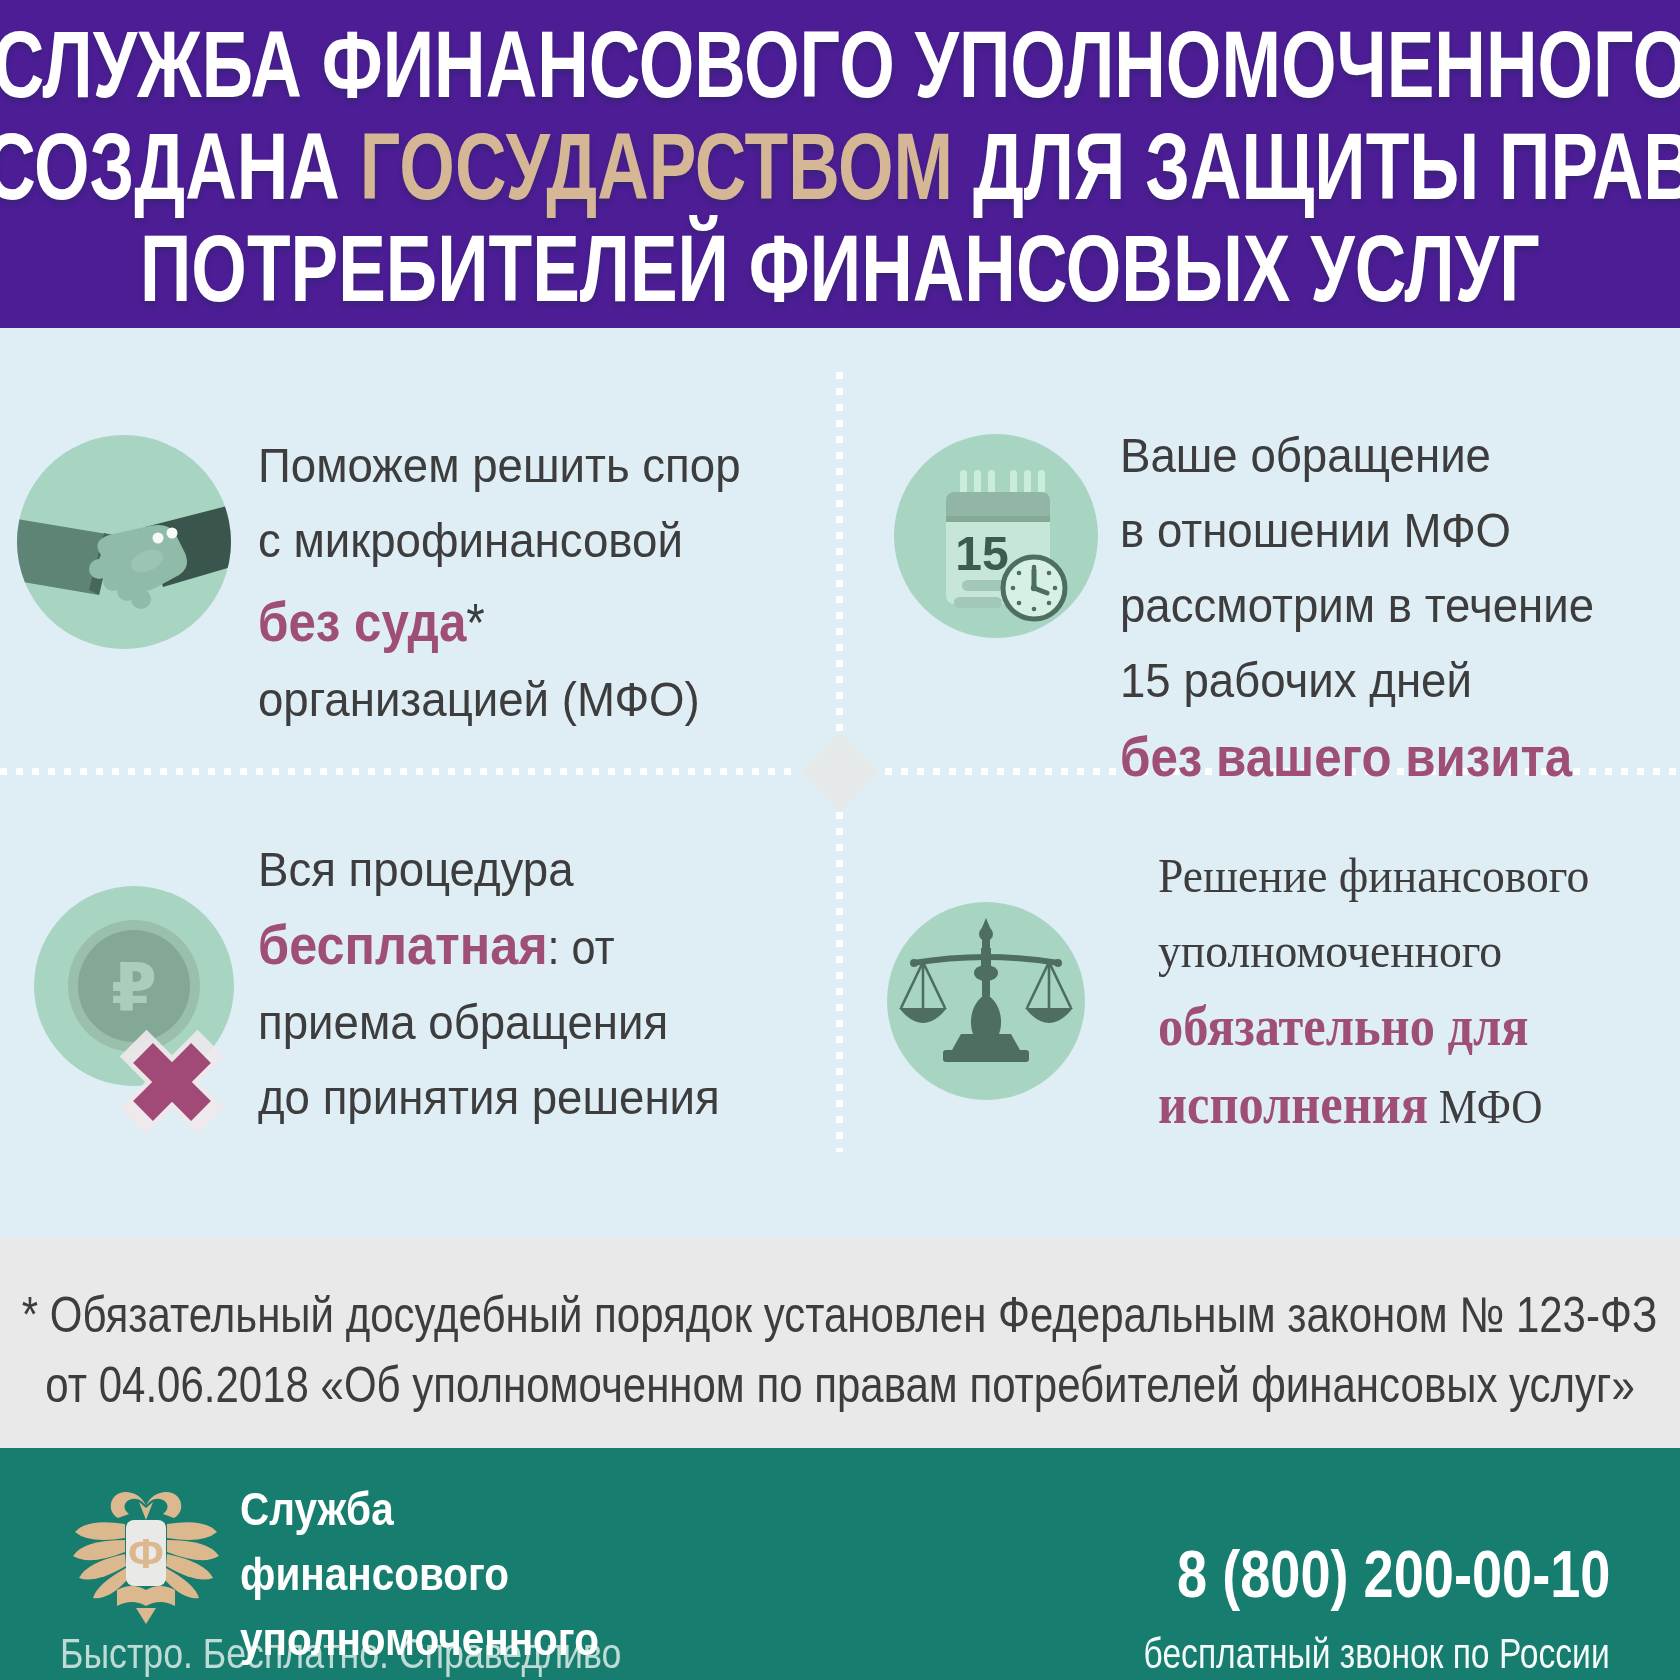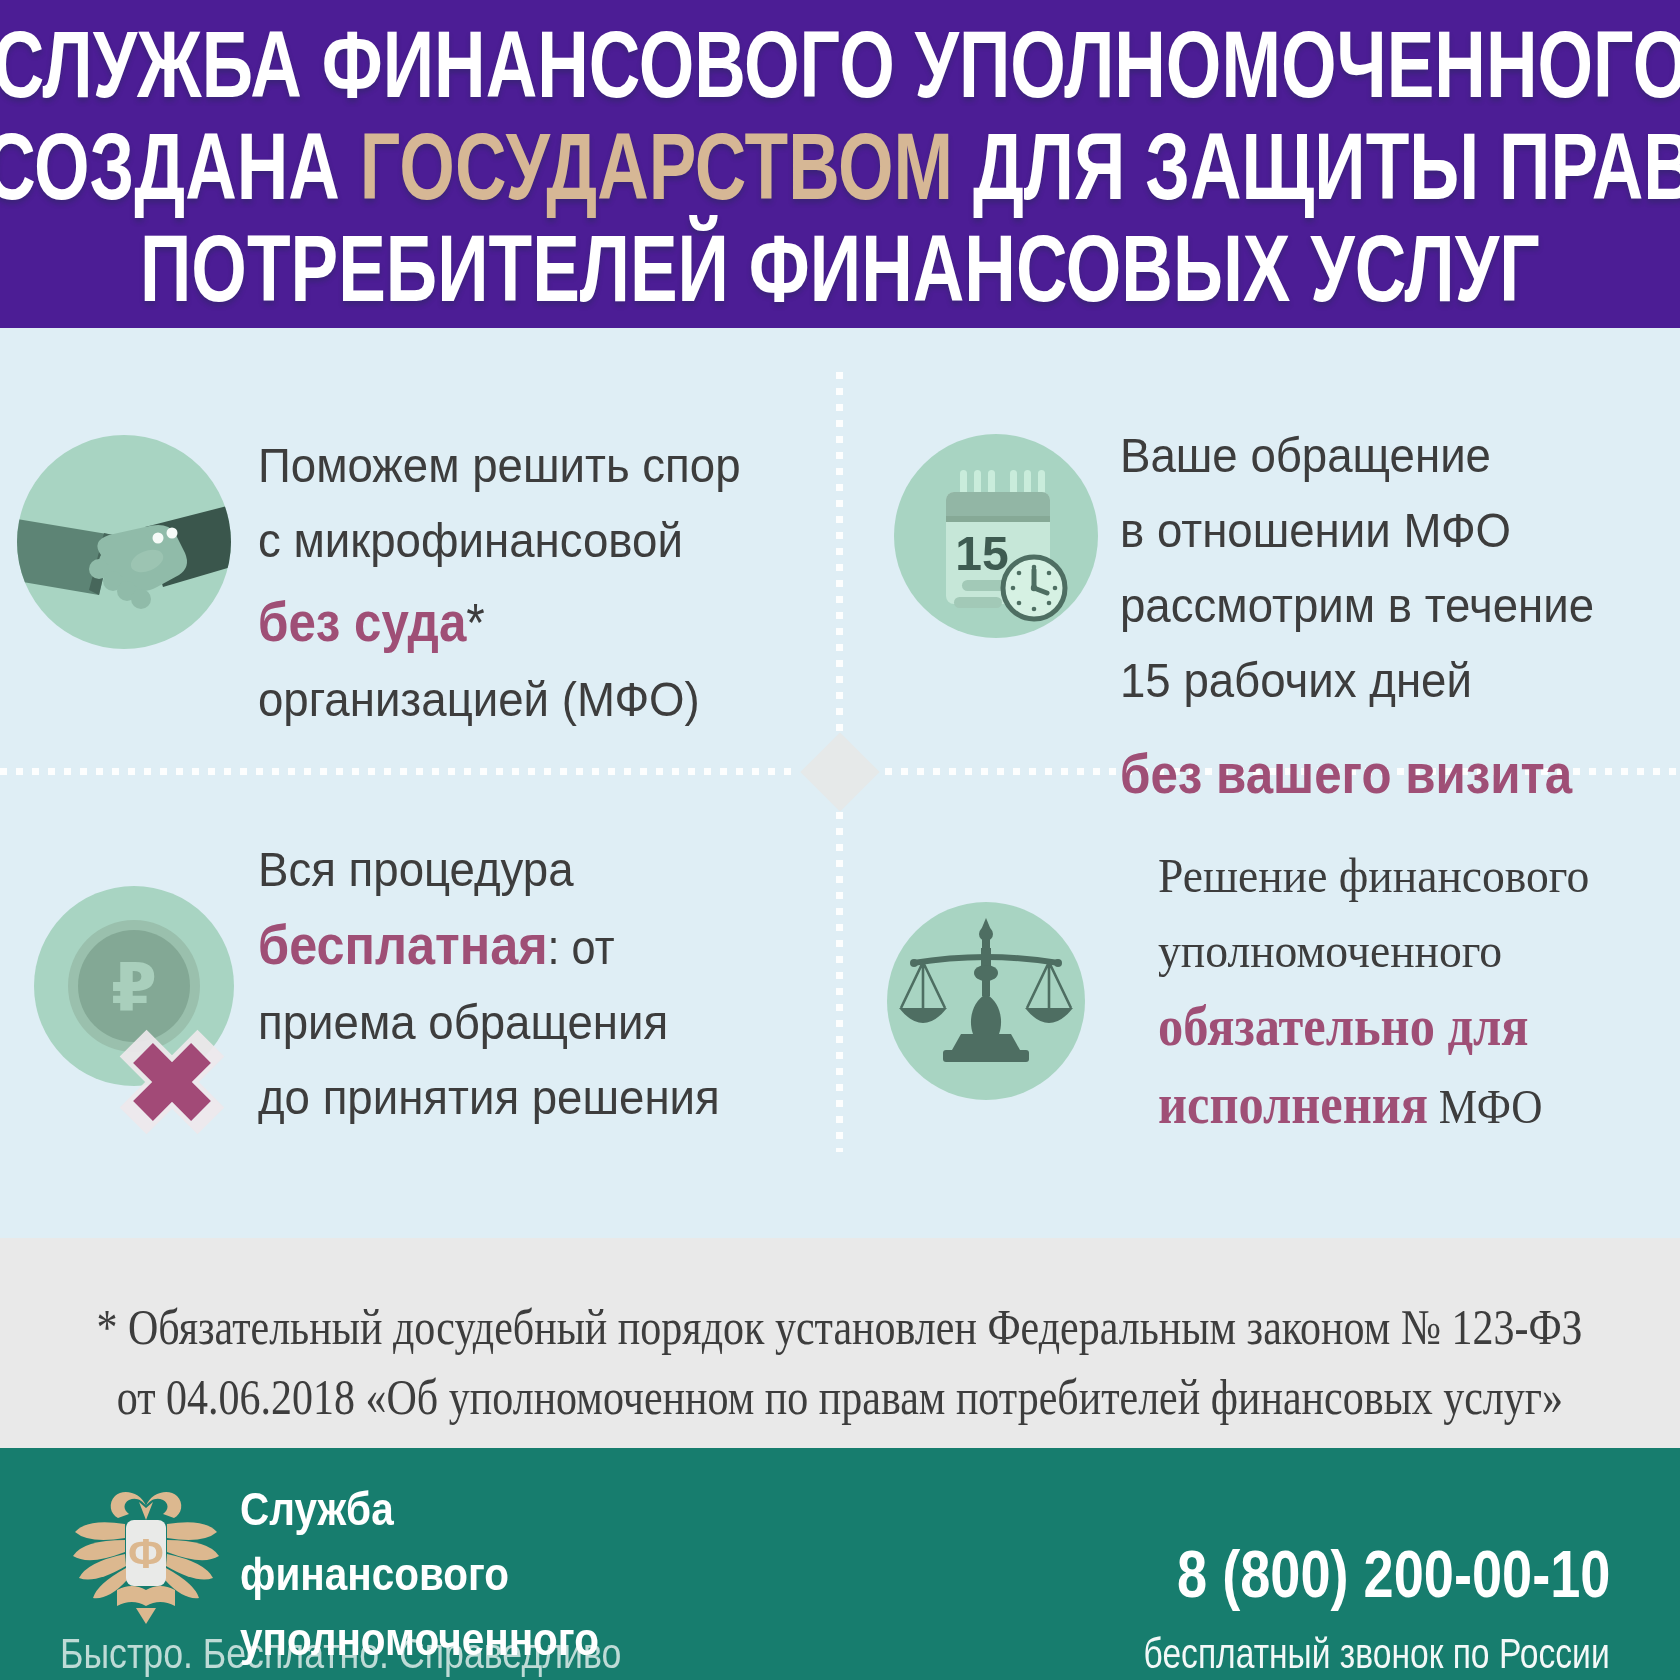--- a/index.html
+++ b/index.html
@@ -23,21 +23,21 @@
   .diamond{position:absolute;left:812px;top:744px;width:56px;height:56px;background:#e6e9e9;transform:rotate(45deg);}
   .circle{position:absolute;border-radius:50%;overflow:visible;}
   .circle svg{display:block;}
   .qtext{position:absolute;}
   .bl{line-height:64px;white-space:nowrap;}
   .cnd{display:inline-block;transform:scaleX(0.95);transform-origin:0 60%;white-space:nowrap;font-size:48px;color:#3d3d3d;}
   .accent{font-size:56px;font-weight:bold;color:#9f4f76;}
   .ast{font-size:54px;color:#3d3d3d;font-weight:normal;}
   
   .note-strip{position:absolute;left:0;top:1238px;width:1680px;height:210px;background:#e9e9e9;padding-top:48px;box-sizing:border-box;}
-  .nline{height:70px;display:flex;justify-content:center;align-items:flex-end;font-family:Liberation Serif, serif;}
+  .nline{height:70px;display:flex;justify-content:center;align-items:flex-start;}
   .nline .cndc{display:inline-block;transform:scaleX(0.84);transform-origin:50% 50%;white-space:nowrap;font-size:50px;color:#3d3d3d;font-weight:normal;}
   
   .ftr{position:absolute;left:0;top:1448px;width:1680px;height:232px;background:#177d6e;}
   .logo{position:absolute;left:70px;top:1484px;width:152px;height:160px;}
   .org{position:absolute;left:240px;top:1482px;}
   .org .bl{line-height:54px;}
   .org .cnd{transform:scaleX(0.88);font-size:46px;font-weight:bold;color:#ffffff;}
   .tagline{position:absolute;left:60px;top:1630px;}
   .tagline .cnd{transform:scaleX(0.85);font-size:42px;color:rgba(255,255,255,0.72);}
   .phone-block{position:absolute;right:70px;top:1506px;text-align:right;margin-top:32px;}
@@ -129,21 +129,21 @@
       </g>
       <path d="M140,154 L140,136 M140,154 L153,159" stroke="#4e6e62" stroke-width="5" stroke-linecap="round" fill="none"></path>
       <circle cx="140" cy="154" r="3.2" fill="#4e6e62"></circle>
     </svg>
   </div>
   <div class="qtext" style="left:1120px;top:424px;">
     <div class="bl"><span class="cnd">Ваше обращение</span></div>
     <div class="bl"><span class="cnd">в отношении МФО</span></div>
     <div class="bl"><span class="cnd">рассмотрим в течение</span></div>
     <div class="bl"><span class="cnd">15 рабочих дней</span></div>
-    <div class="bl" style="margin-top:18px;"><span class="cnd accent" style="transform:scaleX(0.88);">без вашего визита</span></div>
+    <div class="bl" style="margin-top:1px;"><span class="cnd accent" style="transform:scaleX(0.88);">без вашего визита</span></div>
   </div>
 
   <div class="circle" style="left:34px;top:886px;width:200px;height:200px;">
     <svg width="200" height="200" viewBox="0 0 200 200" style="overflow:visible;">
       <circle cx="100" cy="100" r="100" fill="#a8d4c2"></circle>
       <circle cx="100" cy="100" r="66" fill="#9ac0ad"></circle>
       <circle cx="100" cy="100" r="56" fill="#83a895"></circle>
       <text x="100" y="124" font-size="66" font-weight="bold" fill="#a9cfbc" text-anchor="middle" font-family="DejaVu Sans, Liberation Sans, sans-serif">₽</text>
       <g transform="translate(138,196) rotate(45)">
         <path d="M-55,-19 H-19 V-55 H19 V-19 H55 V19 H19 V55 H-19 V19 H-55 Z" fill="#eee8ec" opacity="0.92"></path>

